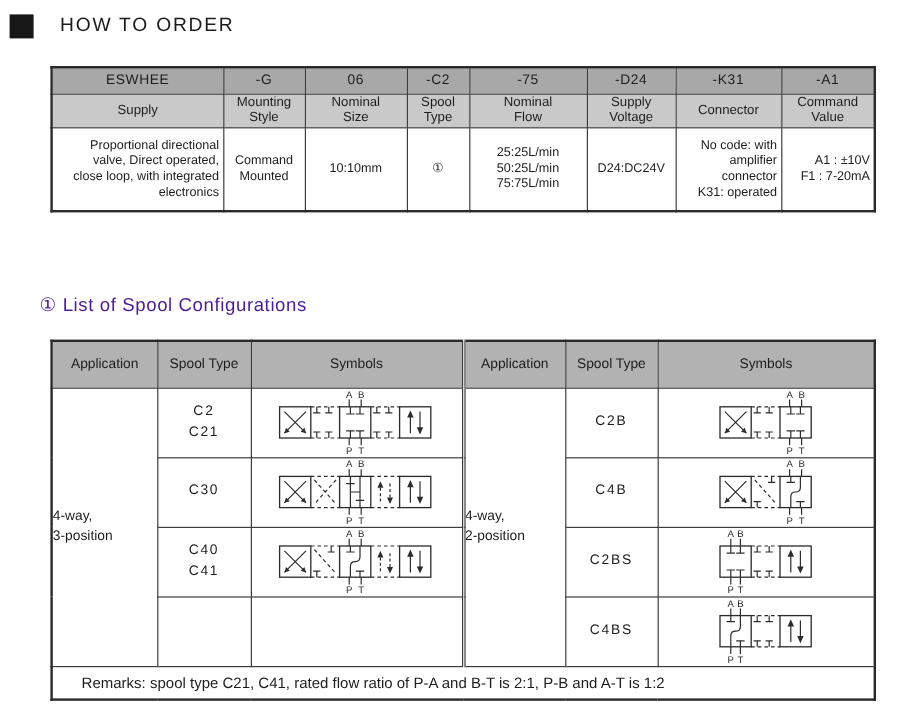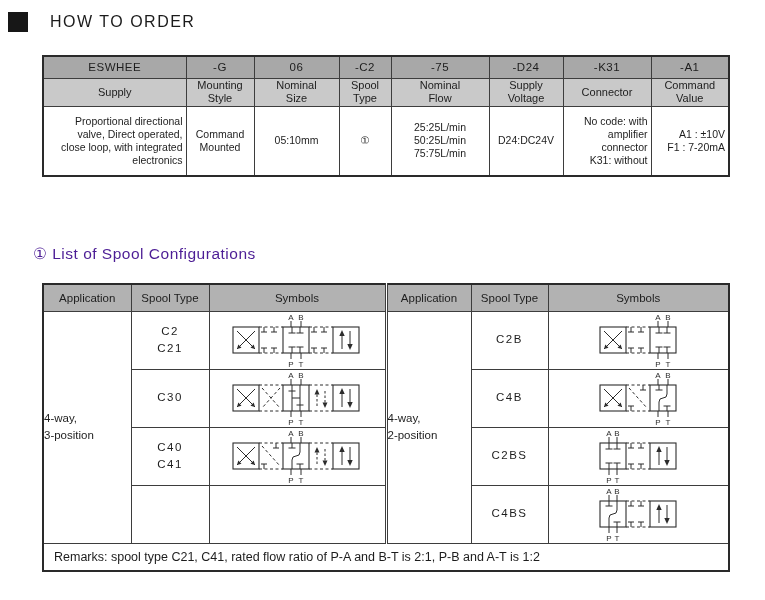--- a/index.html
+++ b/index.html
@@ -20,26 +20,26 @@
   .order-table { position:absolute; left:42px; top:55px; width:686px; border:2px solid #2a2a2a; }
   .order-table .code-row td { height:22px; background:#a8a8a8; text-align:center; font-size:11.5px; letter-spacing:0.5px; }
   .order-table .field-row td { height:28px; background:#c9c9c9; text-align:center; font-size:11px; line-height:1.15; }
   .order-table .value-row td { height:70px; background:#fff; text-align:center; font-size:10.5px; line-height:1.25; vertical-align:middle; padding:2px 3px; }
   .order-table .value-row td.lalign { text-align:right; padding-left:4px; }
   .order-table .circled { font-size:14px; }
 
   
   .spool-heading { position:absolute; left:33px; top:245px; font-size:15.5px; letter-spacing:0.5px; color:#4c1d95; }
   .spool-table { position:absolute; left:42px; top:283px; width:686px; border:2px solid #2a2a2a; }
-  .spool-table th { height:27px; background:#b2b2b2; font-size:11.5px; text-align:center; }
+  .spool-table th { height:39px; background:#b2b2b2; font-size:11.5px; text-align:center; }
   .spool-table td { vertical-align:middle; }
   .spool-table .app-cell { text-align:left; font-size:11.5px; line-height:1.5; }
   .spool-table .spool-cell { text-align:center; font-size:11.5px; letter-spacing:1.5px; line-height:1.5; height:58px; }
   .spool-table .sym-cell { text-align:center; height:58px; }
-  .remarks-cell { height:28px; font-size:12.5px; padding-left:10px; text-align:left; background:#fff; }
+  .remarks-cell { height:28px; font-size:12.5px; padding-left:24px; text-align:left; background:#fff; }
 
   
   .sym { display:inline-block; vertical-align:middle; }
   .sym text { font-size:8px; text-anchor:middle; fill:#2c2c2c; font-family:"Liberation Sans", sans-serif; letter-spacing:0; }
   .sym .st { stroke:#2c2c2c; stroke-width:1; fill:none; }
   .defs-holder { position:absolute; width:0; height:0; overflow:hidden; }
 </style>
 </head>
 <body>
 
@@ -135,30 +135,30 @@
       <td class="pre">Command
 Value</td>
     </tr>
     <tr class="value-row">
       <td class="pre lalign">Proportional directional
 valve, Direct operated,
 close loop, with integrated
 electronics</td>
       <td class="pre">Command
 Mounted</td>
-      <td>05:10mm</td>
+      <td>10:10mm</td>
       <td class="circled">①</td>
       <td class="pre">25:25L/min
 50:25L/min
 75:75L/min</td>
       <td>D24:DC24V</td>
       <td class="pre lalign">No code: with
 amplifier
 connector
-K31: without</td>
+K31: operated</td>
       <td class="pre lalign">A1 : ±10V
 F1 : 7-20mA</td>
     </tr>
   </tbody>
     </table>
 
   <div class="spool-heading">① List of Spool Configurations</div>
 
   <table class="spool-table">
     <colgroup>

